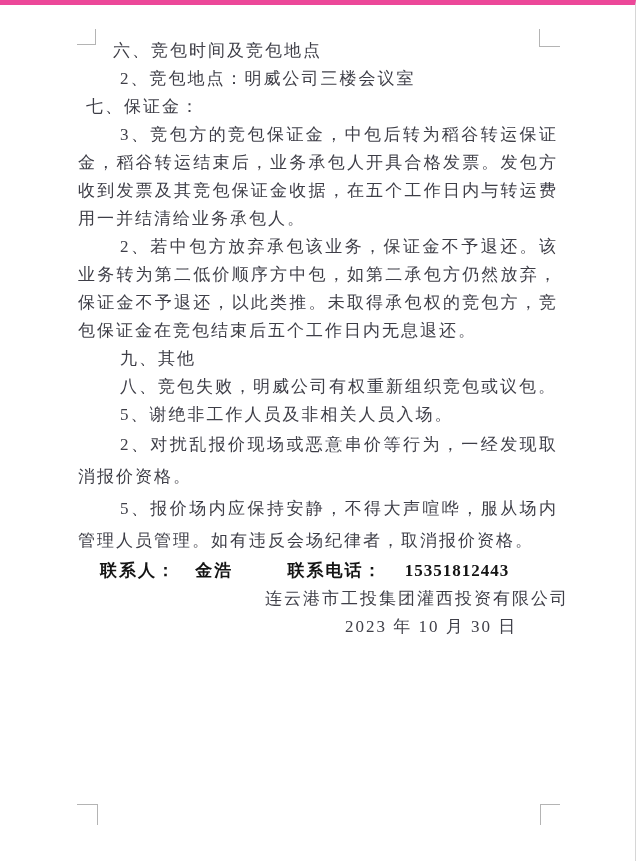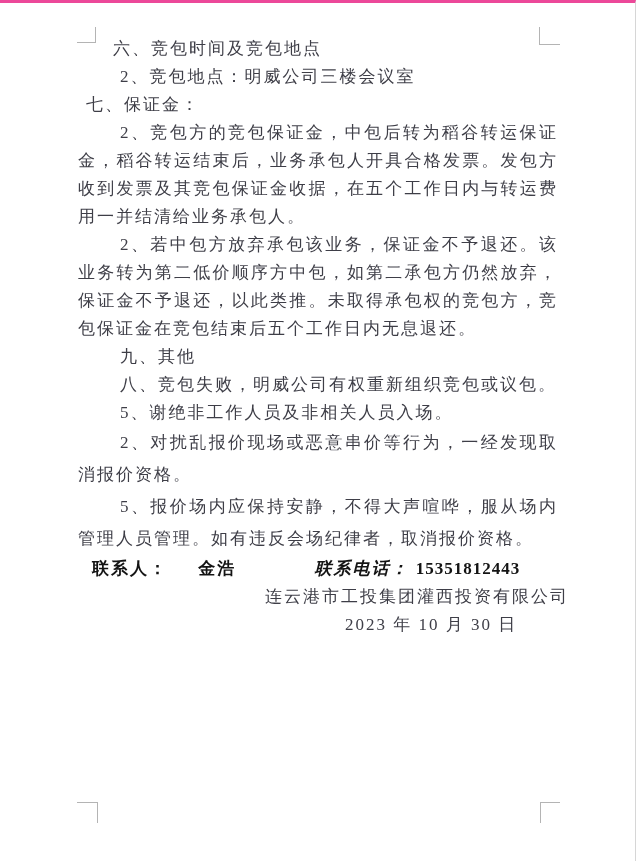--- a/index.html
+++ b/index.html
@@ -5,21 +5,21 @@
   html, body {
     margin: 0;
     padding: 0;
     background: #ffffff;
   }
   .page {
     position: relative;
     width: 636px;
     height: 861px;
     background: #ffffff;
-    border-top: 3px solid #ec4899;
+    border-top: 5px solid #ec4899;
     border-right: 1px solid #d6d6d6;
     box-sizing: border-box;
     overflow: hidden;
     font-family: "Liberation Serif", "DejaVu Serif", serif;
   }
   
   .crop {
     position: absolute;
     width: 18px;
     height: 15px;
@@ -47,24 +47,24 @@
   .ind-42 { text-indent: 42px; }
   .loose  { line-height: 32px; }
   .sec11  { margin-top: 36px; }
 
   .contact-row {
     margin-top: 35px;
     font-weight: bold;
     color: #141414;
     white-space: nowrap;
   }
-  .contact-row .lbl-name   { margin-left: 14px; }
-  .contact-row .val-name   { margin-left: 24px; }
-  .contact-row .lbl-phone  { margin-left: 72px; font-style: italic; }
-  .contact-row .val-phone  { letter-spacing: 1px; }
+  .contact-row .lbl-name   { margin-left: 22px; }
+  .contact-row .val-name   { margin-left: 13px; }
+  .contact-row .lbl-phone  { margin-left: 48px; }
+  .contact-row .val-phone  { margin-left: 16px; letter-spacing: 1px; }
 
   .company-line {
     margin-top: 35px;
     padding-left: 187px;
     white-space: nowrap;
     text-indent: 0;
   }
   .date-line {
     margin-top: 16px;
     padding-left: 267px;
@@ -79,21 +79,21 @@
 
   <div class="crop tl"></div>
   <div class="crop tr"></div>
   <div class="crop bl"></div>
   <div class="crop br"></div>
 
   <div class="doc-content">
     <p class="ind-35">六、竞包时间及竞包地点</p>
     <p class="ind-42">2、竞包地点：明威公司三楼会议室</p>
     <p class="ind-8">七、保证金：</p>
-    <p class="ind-42">2、竞包方的竞包保证金，中包后转为稻谷转运保证金，稻谷转运结束后，业务承包人开具合格发票。发包方收到发票及其竞包保证金收据，在五个工作日内与转运费用一并结清给业务承包人。</p>
+    <p class="ind-42">3、竞包方的竞包保证金，中包后转为稻谷转运保证金，稻谷转运结束后，业务承包人开具合格发票。发包方收到发票及其竞包保证金收据，在五个工作日内与转运费用一并结清给业务承包人。</p>
     <p class="ind-42">2、若中包方放弃承包该业务，保证金不予退还。该业务转为第二低价顺序方中包，如第二承包方仍然放弃，保证金不予退还，以此类推。未取得承包权的竞包方，竞包保证金在竞包结束后五个工作日内无息退还。</p>
     <p class="ind-42">九、其他</p>
     <p class="ind-42">八、竞包失败，明威公司有权重新组织竞包或议包。</p>
     <p class="ind-42">5、谢绝非工作人员及非相关人员入场。</p>
     <p class="ind-42 loose">2、对扰乱报价现场或恶意串价等行为，一经发现取消报价资格。</p>
     <p class="ind-42 loose">5、报价场内应保持安静，不得大声喧哗，服从场内管理人员管理。如有违反会场纪律者，取消报价资格。</p>
 
     <p class="contact-row">
       <span class="lbl-name">联系人：</span>
       <span class="val-name">金浩</span>

